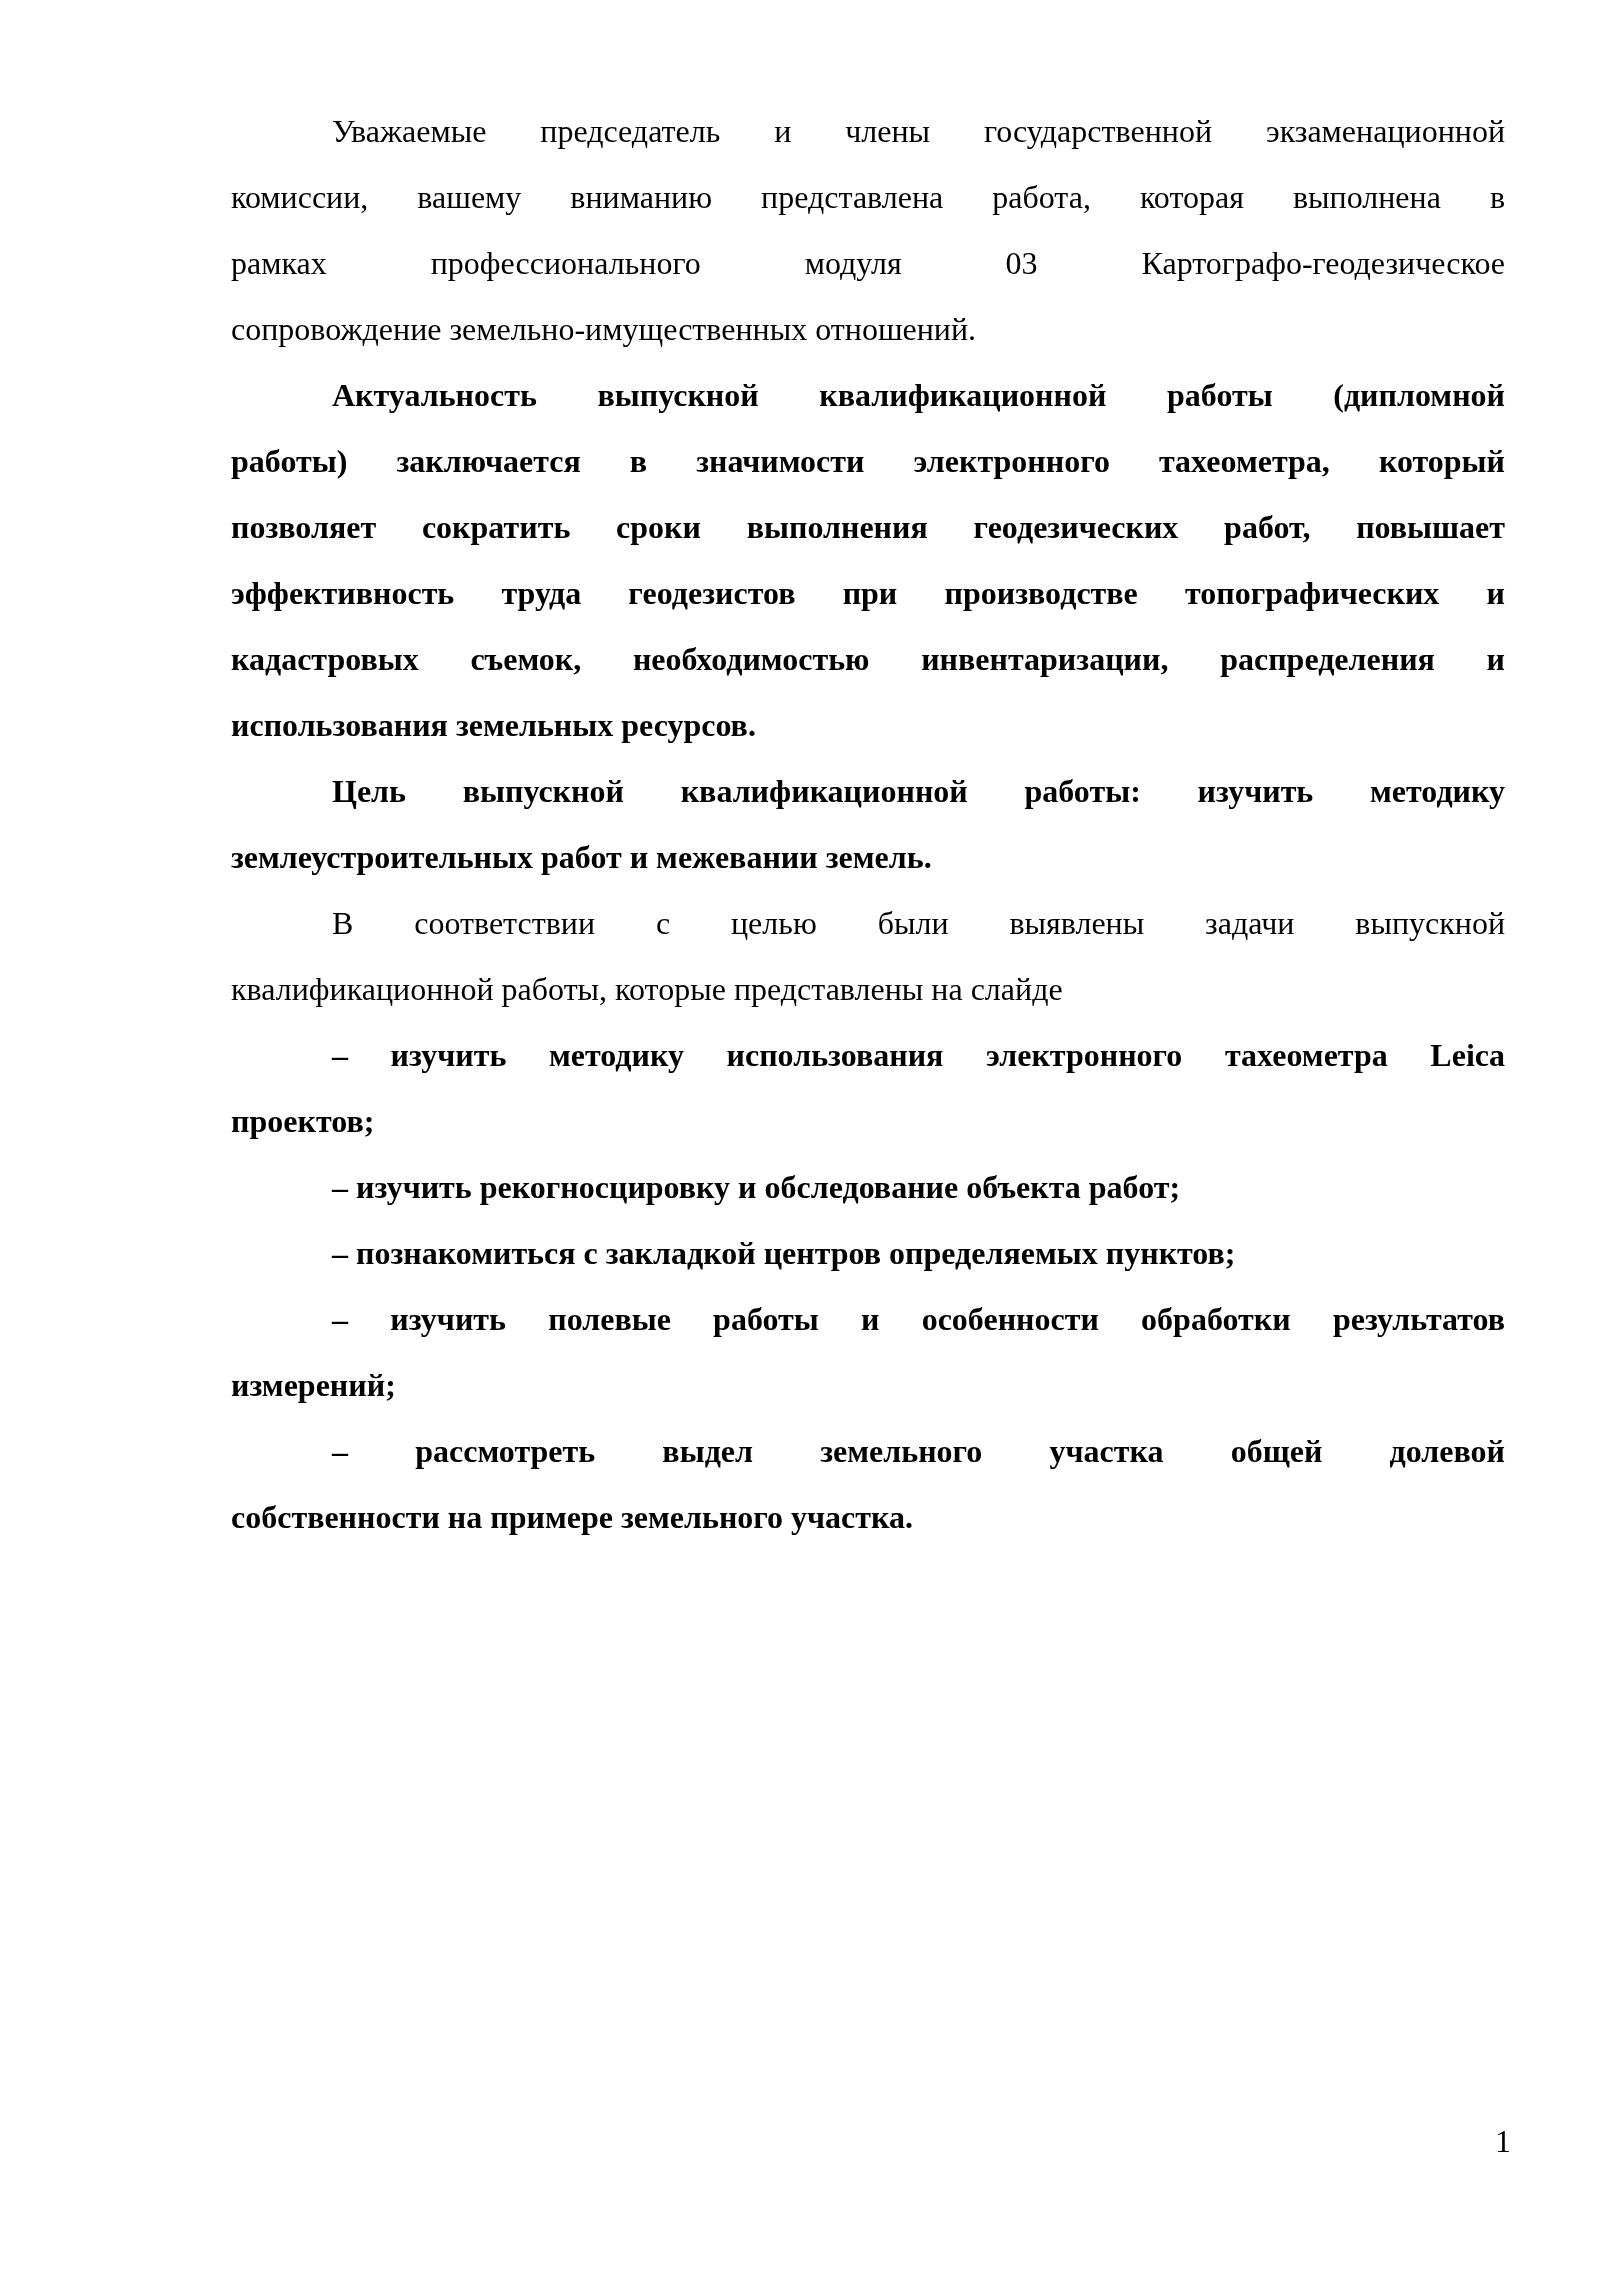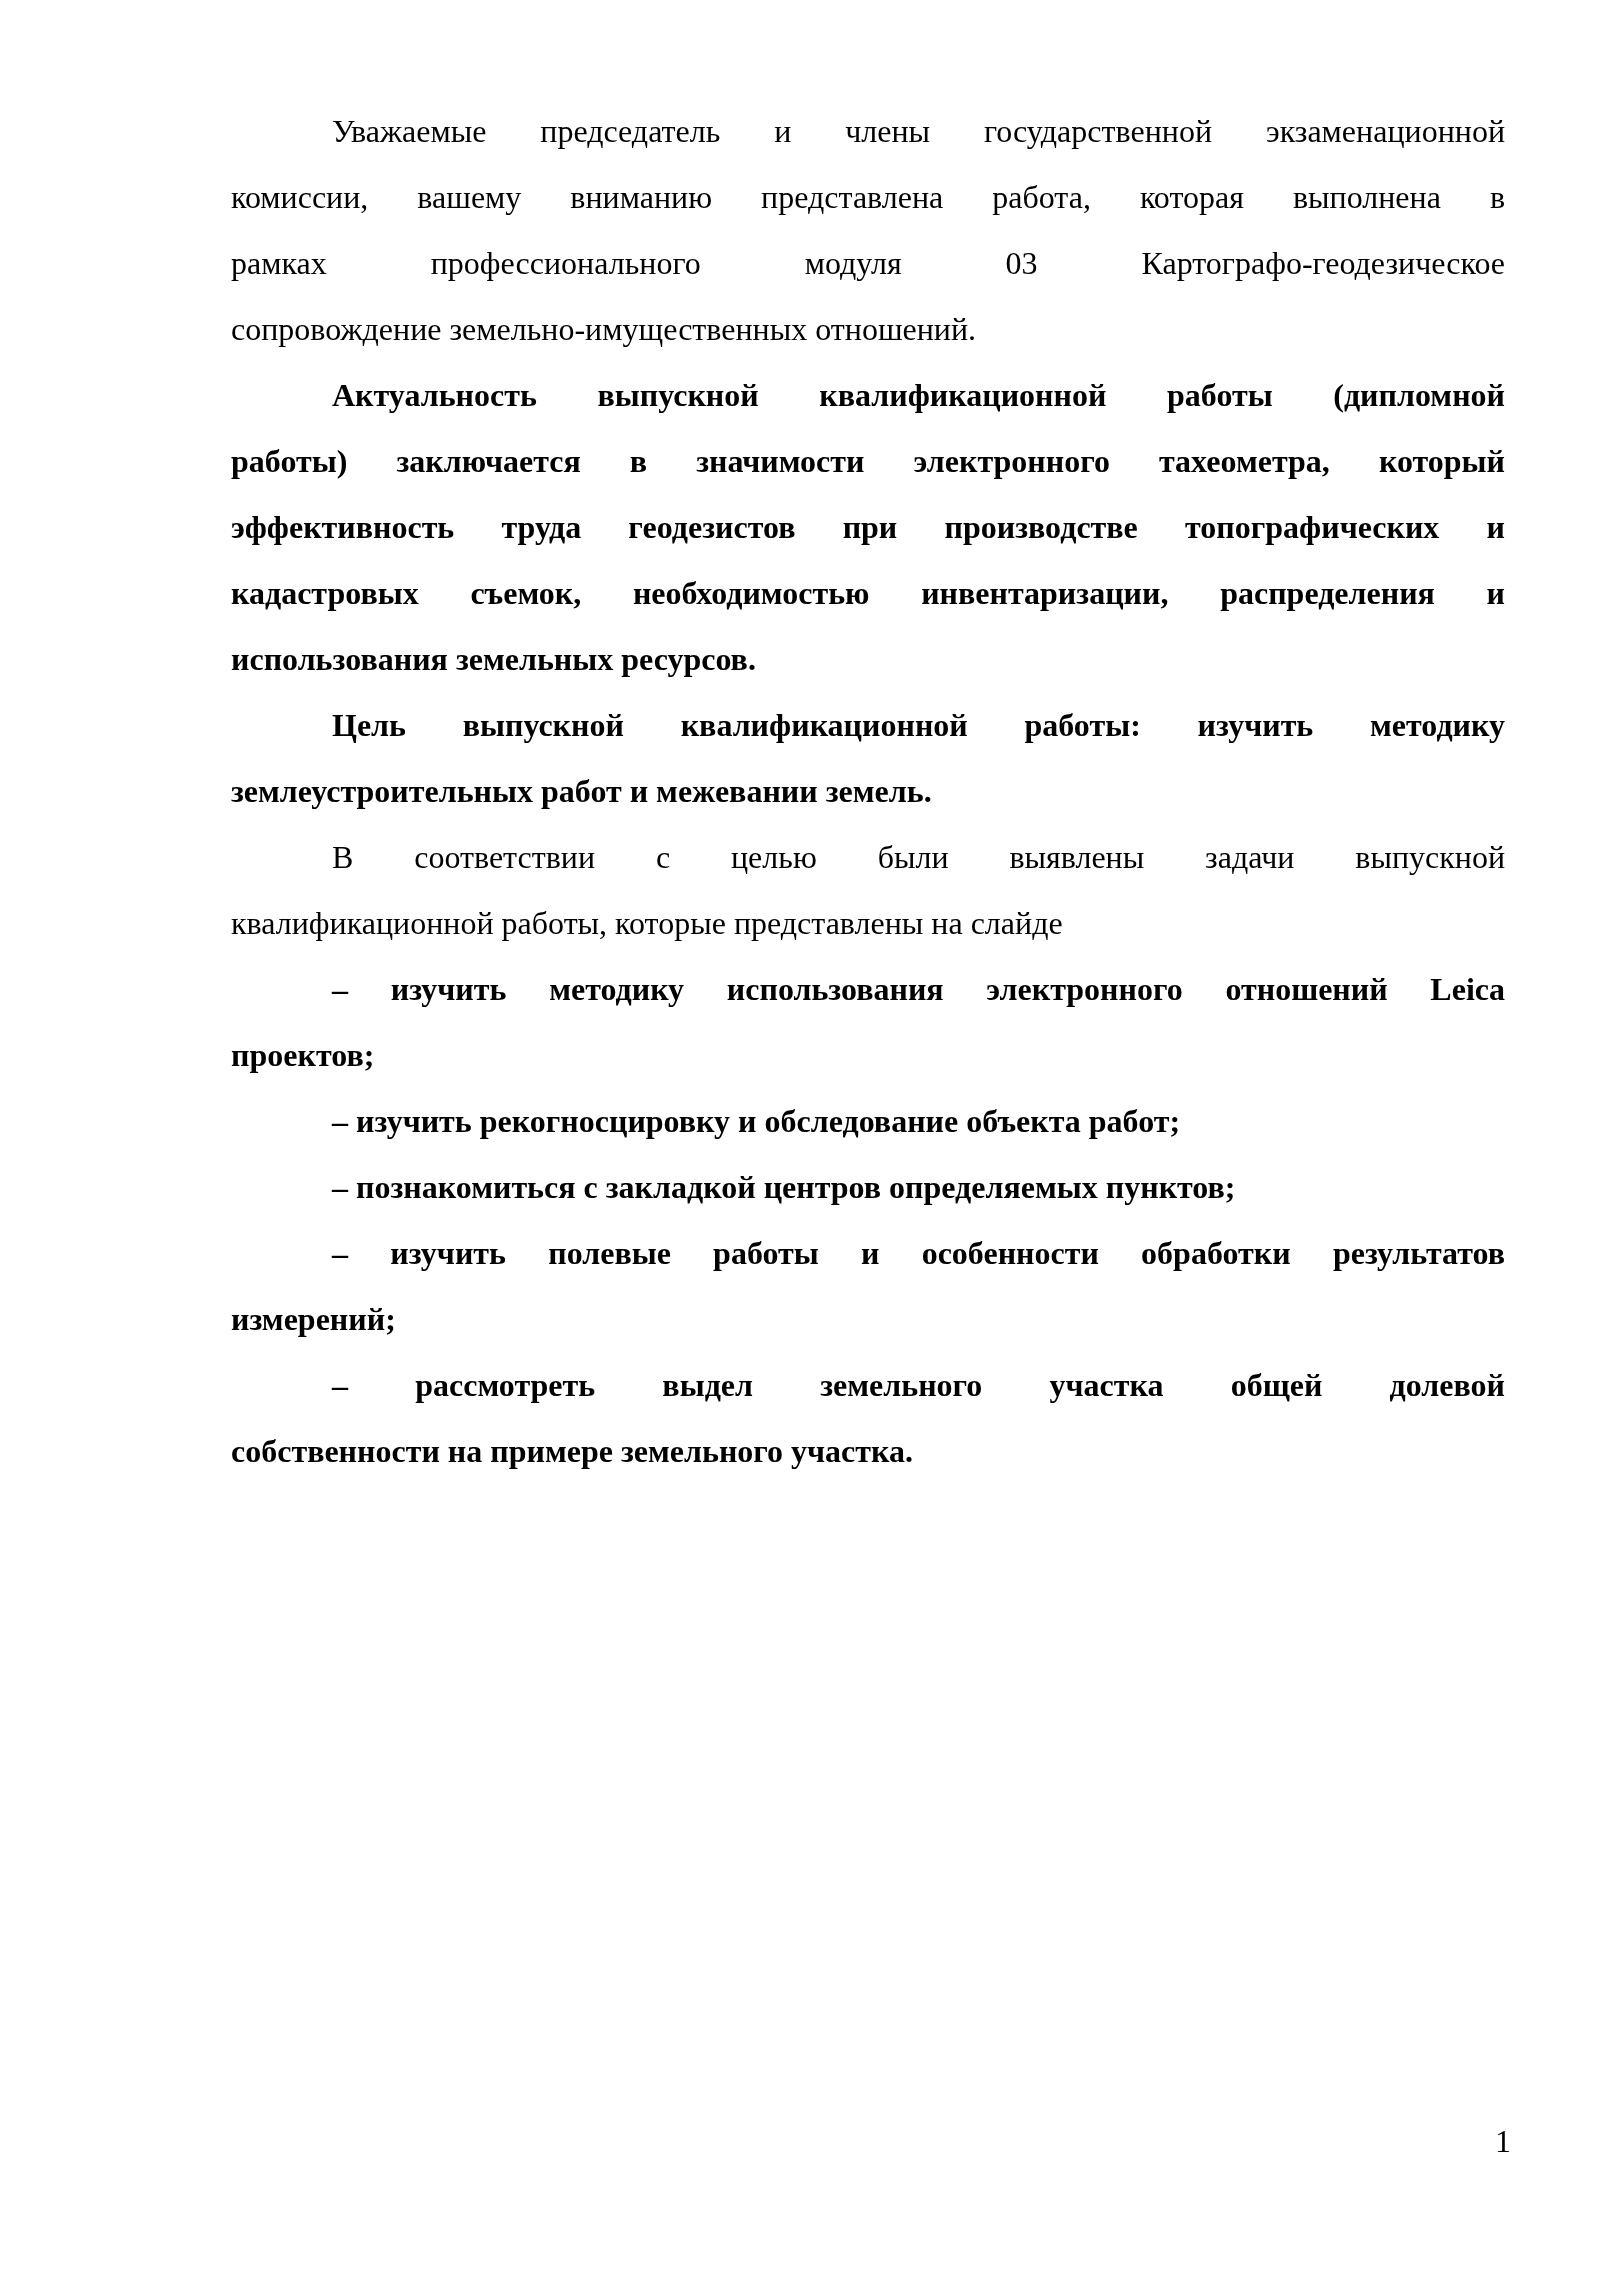--- a/index.html
+++ b/index.html
@@ -67,28 +67,29 @@
 
 <div class="page">
   <div class="content">
     <div class="doc-body" id="doc-body">
         <div class="line first">Уважаемые председатель и члены государственной экзаменационной</div>
         <div class="line">комиссии, вашему вниманию представлена работа, которая выполнена в</div>
         <div class="line">рамках профессионального модуля 03 Картографо-геодезическое</div>
         <div class="line last">сопровождение земельно-имущественных отношений.</div>
         <div class="line b first">Актуальность выпускной квалификационной работы (дипломной</div>
         <div class="line b">работы) заключается в значимости электронного тахеометра, который</div>
+        <div class="line b">позволяет сократить сроки выполнения геодезических работ, повышает</div>
         <div class="line b">эффективность труда геодезистов при производстве топографических и</div>
         <div class="line b">кадастровых съемок, необходимостью инвентаризации, распределения и</div>
         <div class="line b last">использования земельных ресурсов.</div>
         <div class="line b first">Цель выпускной квалификационной работы: изучить методику</div>
         <div class="line b last">землеустроительных работ и межевании земель.</div>
         <div class="line first">В соответствии с целью были выявлены задачи выпускной</div>
         <div class="line last">квалификационной работы, которые представлены на слайде</div>
-        <div class="line b first">– изучить методику использования электронного отношений Leica</div>
+        <div class="line b first">– изучить методику использования электронного тахеометра Leica</div>
         <div class="line b last">проектов;</div>
         <div class="line b first last">– изучить рекогносцировку и обследование объекта работ;</div>
         <div class="line b first last">– познакомиться с закладкой центров определяемых пунктов;</div>
         <div class="line b first">– изучить полевые работы и особенности обработки результатов</div>
         <div class="line b last">измерений;</div>
         <div class="line b first">– рассмотреть выдел земельного участка общей долевой</div>
         <div class="line b last">собственности на примере земельного участка.</div>
       </div>
   </div>
   <div class="pagenum">1</div>

